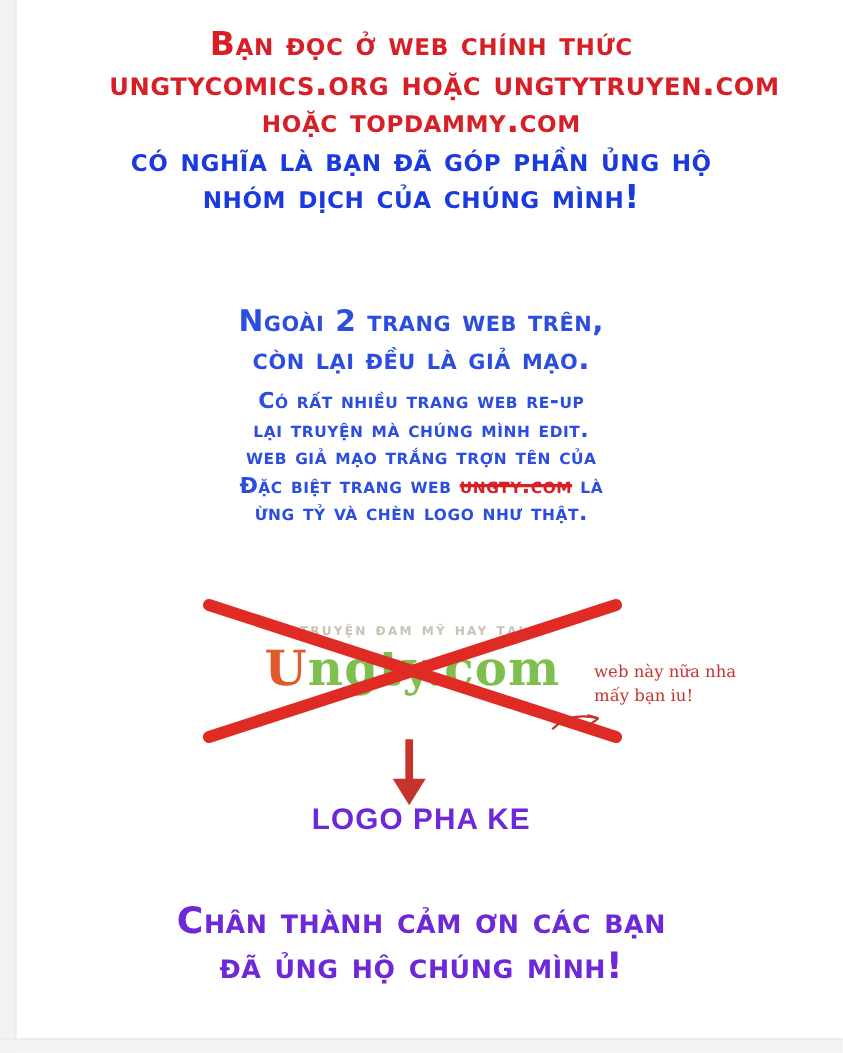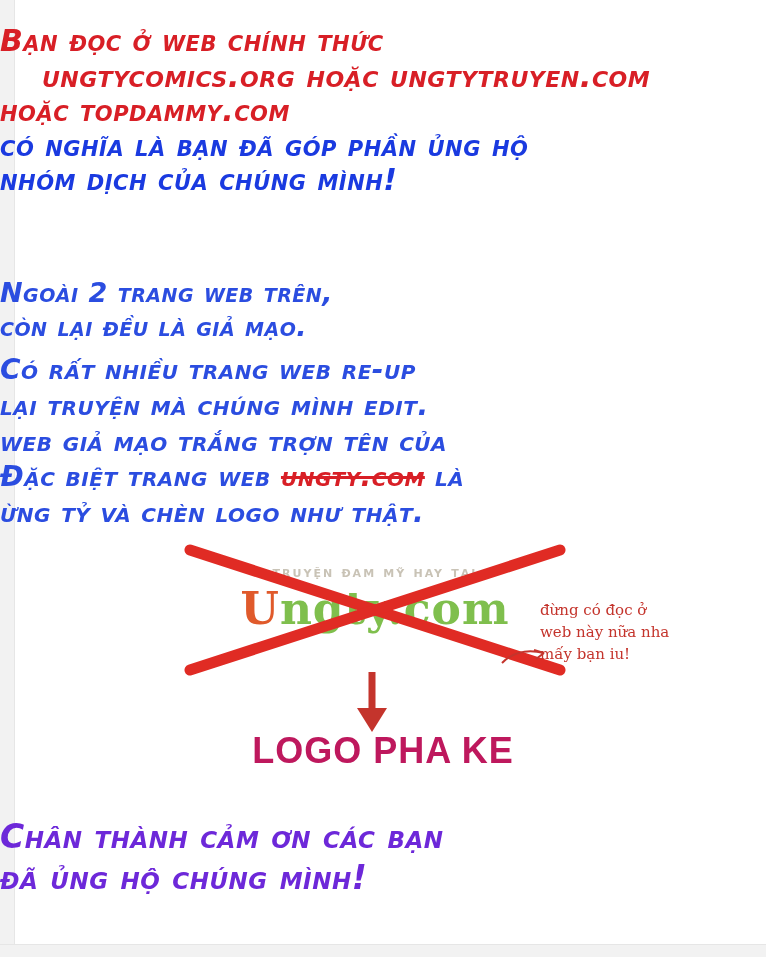--- a/index.html
+++ b/index.html
@@ -30,23 +30,23 @@
   }
   .edge-bottom {
     position: absolute;
     left: 0; bottom: 0;
     width: 766px; height: 12px;
     background: #f2f2f2;
     border-top: 1px solid #e6e6e6;
   }
 
   .block {
+    text-align: center;
     font-variant: small-caps;
     letter-spacing: 0.5px;
-    font-style: italic;
   }
 
   
   .hdr {
     position: absolute;
     left: 0; right: 0;
     top: 24px;
   }
   .hdr .line {
     line-height: 1.15;
@@ -74,21 +74,21 @@
     font-size: 27px;
     line-height: 1.25;
     font-weight: bold;
     margin-top: 36px;
   }
   .mid2 {
     position: absolute;
     left: 0; right: 0;
     top: 352px;
     color: #2b4de0;
-    font-size: 28px;
+    font-size: 20px;
     line-height: 1.28;
     font-weight: bold;
   }
   .strike {
     color: #d81f26;
     text-decoration: line-through;
     text-decoration-color: #d81f26;
     text-decoration-thickness: 3px;
   }
 
@@ -162,22 +162,22 @@
     left: 352px;
     top: 672px;
     width: 40px;
     height: 62px;
   }
   .logo-pha-ke {
     position: absolute;
     left: 0; right: 0;
     top: 730px;
     text-align: center;
-    color: #be185d;
-    font-size: 36px;
+    color: #6d28d9;
+    font-size: 27px;
     font-weight: bold;
     letter-spacing: 1px;
     font-family: "Liberation Sans", sans-serif;
   }
 
   
   .footer {
     position: absolute;
     left: 0; right: 0;
     top: 816px;
@@ -231,21 +231,20 @@
       <line x1="-20" y1="115" x2="350" y2="-5" stroke="#e02b24" stroke-width="11" stroke-linecap="round"></line>
     </svg>
   </div>
 
   <svg class="note-arrow" viewBox="0 0 48 22">
     <path d="M2 18 C 14 6, 28 4, 44 8" stroke="#c4342c" stroke-width="2" fill="none"></path>
     <path d="M44 8 L 34 5 M44 8 L 36 14" stroke="#c4342c" stroke-width="2" fill="none"></path>
   </svg>
 
   <div class="note">
-    <div>đừng có đọc ở</div>
     <div>web này nữa nha</div>
     <div>mấy bạn iu!</div>
   </div>
 
   <svg class="down-arrow" viewBox="0 0 40 62">
     <line x1="20" y1="0" x2="20" y2="48" stroke="#c4342c" stroke-width="7" stroke-linecap="round"></line>
     <path d="M20 60 L 5 36 L 35 36 Z" fill="#c4342c"></path>
   </svg>
 
   <div class="logo-pha-ke">LOGO PHA KE</div>

